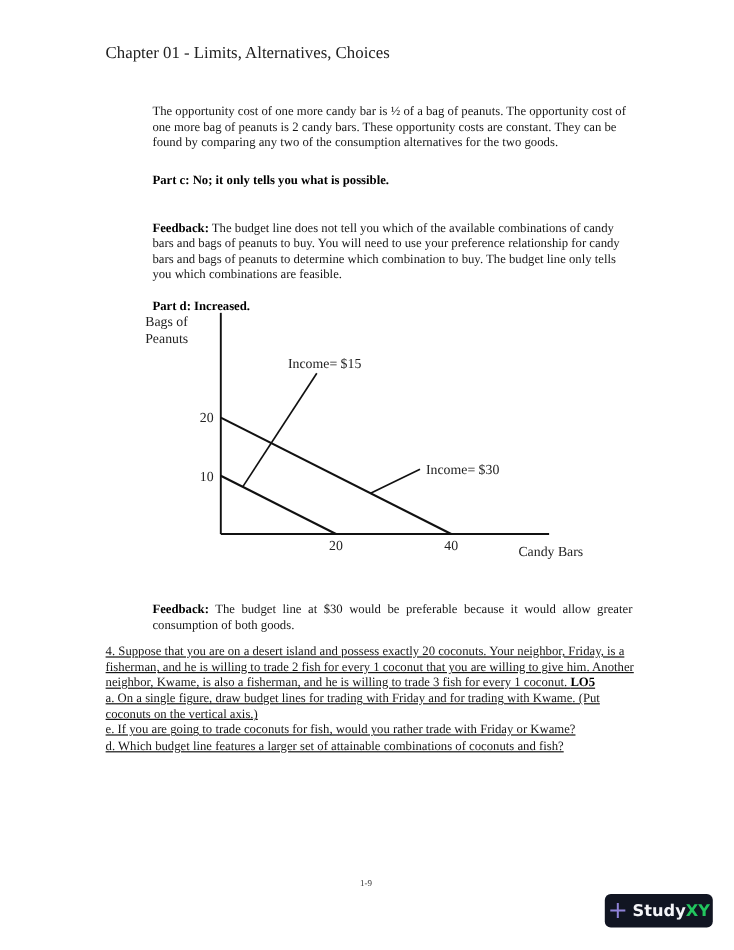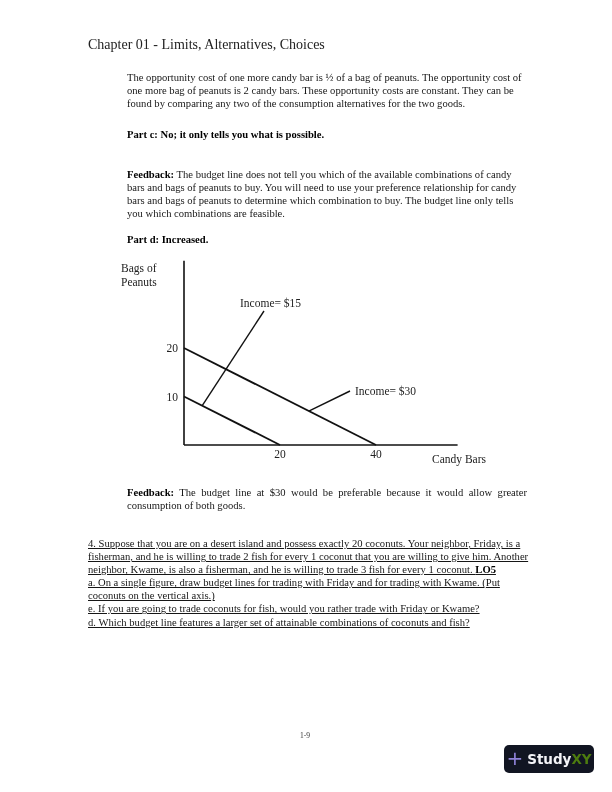--- a/index.html
+++ b/index.html
@@ -3,33 +3,33 @@
   <meta charset="utf-8">
   <style>
     html, body { margin: 0; padding: 0; background: #ffffff; }
     body {
       width: 612px; height: 792px; position: relative; overflow: hidden;
       font-family: "Liberation Serif", serif; color: #111;
     }
     .abs { position: absolute; }
     .header { left: 88px; top: 37px; font-size: 14px; color: #222; }
     .para { position: absolute; font-size: 10.6px; line-height: 13.1px; color: #161616; }
-    .indent { left: 127px; width: 400px; }
+    .indent { left: 127px; width: 400px; margin-top: 16px; }
     .left { left: 88px; width: 445px; text-decoration: underline; }
     b { font-weight: bold; color: #000; }
     .page-num { left: 300px; top: 731px; font-size: 7.5px; color: #333; }
     .badge {
       left: 504px; top: 745px; width: 90px; height: 28px;
       background: #111522; border-radius: 5px;
       display: flex; align-items: center; justify-content: center; gap: 4px;
       font-family: "DejaVu Sans", sans-serif; font-weight: bold; font-size: 13.5px;
       color: #f4f4f8;
     }
     .badge .plus { color: #8f82d8; font-weight: normal; font-size: 20px; line-height: 20px; margin-top: -2px; }
-    .badge .xy { color: #4d7c0f; }
+    .badge .xy { color: #22c55e; }
     svg#graph { position: absolute; left: 0; top: 0; width: 612px; height: 792px; pointer-events: none; }
     svg text { font-family: "Liberation Serif", serif; fill: #222; }
   </style>
 </head>
 <body>
 
 <div class="abs header">Chapter 01 - Limits, Alternatives, Choices</div>
 
 <div class="para indent" style="top:71px;">The opportunity cost of one more candy bar is ½ of a bag of peanuts.  The opportunity cost of one more bag of peanuts is 2 candy bars.  These opportunity costs are constant. They can be found by comparing any two of the consumption alternatives for the two goods.</div>
 

